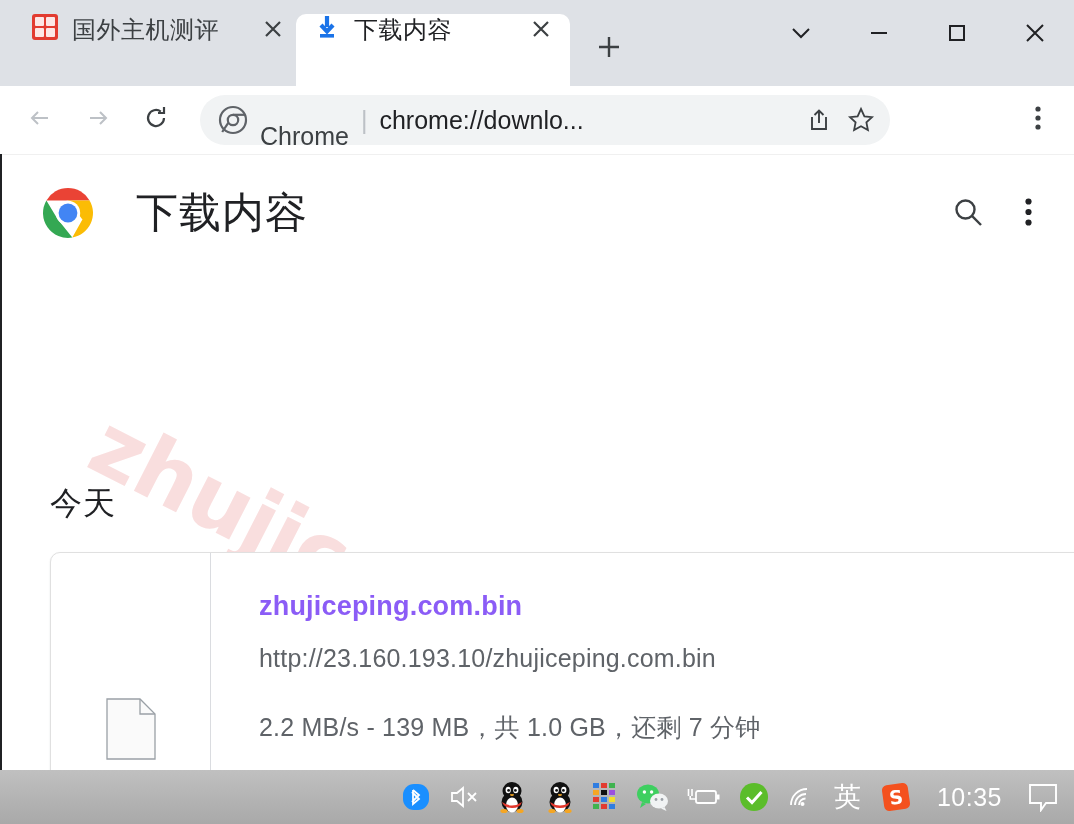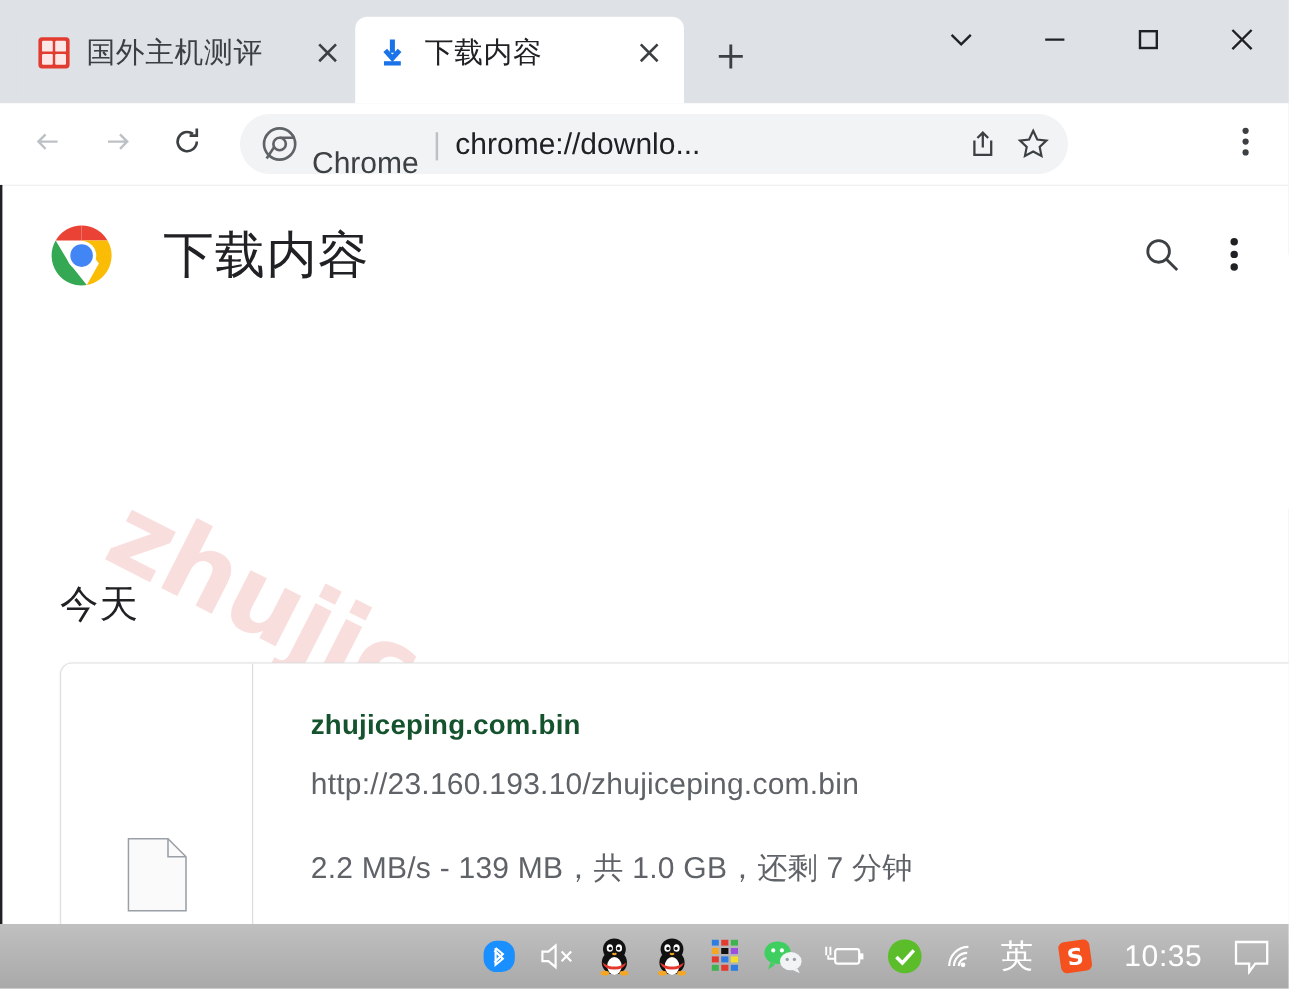--- a/index.html
+++ b/index.html
@@ -16,21 +16,21 @@
     position: absolute; left: 0; top: 0; width: 1074px; height: 770px;
     background: #dee1e6;
     overflow: hidden;
   }
   .tabstrip {
     position: absolute; left: 0; top: 0; width: 1074px; height: 86px;
     background: #dee1e6;
   }
   .tab {
     position: absolute; top: 14px; height: 72px;
-    display: flex; align-items: center;
+    display: flex; 
     border-radius: 10px 10px 0 0;
     padding: 0 14px 12px 18px;
   }
   .tab.inactive { left: 14px; width: 288px; background: #dee1e6; }
   .tab.active   { left: 296px; width: 274px; background: #ffffff; }
   .tab-favicon {
     width: 26px; height: 26px; flex: 0 0 26px; margin-right: 14px;
     position: relative;
   }
   .favicon-red {
@@ -147,21 +147,21 @@
     display: flex;
   }
   .dl-icon-col {
     width: 160px; flex: 0 0 160px;
     border-right: 1px solid #dadce0;
     display: flex; align-items: center; justify-content: center;
   }
   .file-glyph { width: 50px; height: 62px; }
   .dl-body { flex: 1 1 auto; padding: 38px 0 0 48px; }
   .dl-filename {
-    font-size: 23px; color: #14532d; font-weight: 700; letter-spacing: .2px;
+    font-size: 27px; color: #8b5cf6; font-weight: 700; letter-spacing: .2px;
     display: inline-block;
     text-align: center;
   }
   .dl-url {
     margin-top: 22px; font-size: 25px; color: #5f6368; letter-spacing: .2px;
   }
   .dl-status {
     margin-top: 38px; font-size: 25px; color: #5f6368; letter-spacing: .2px;
   }
 

